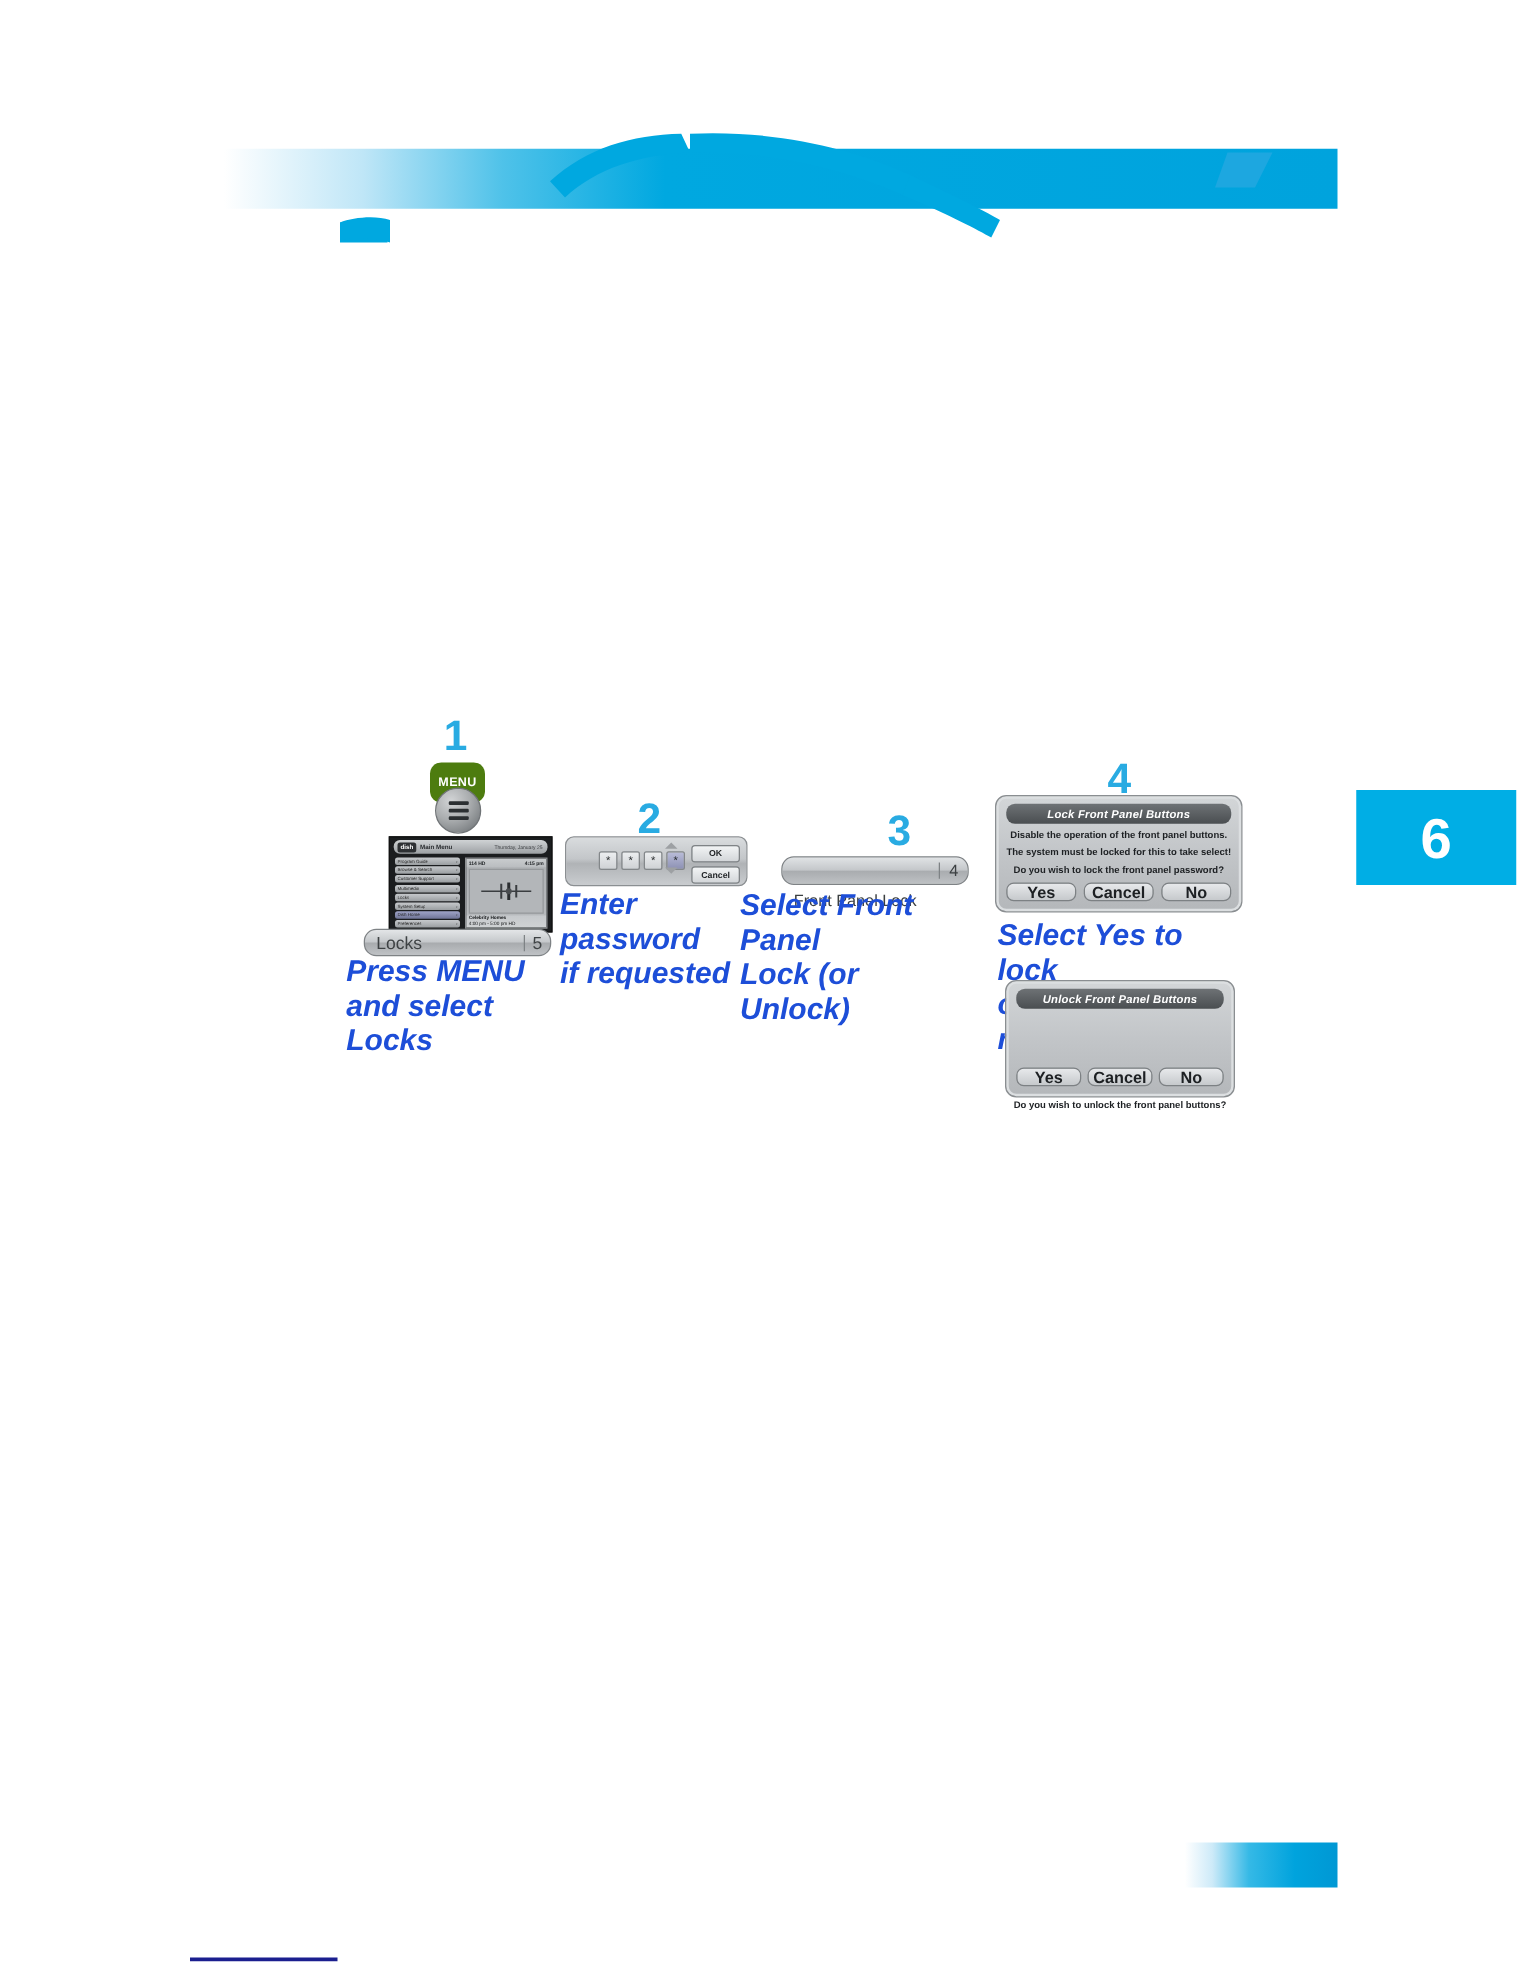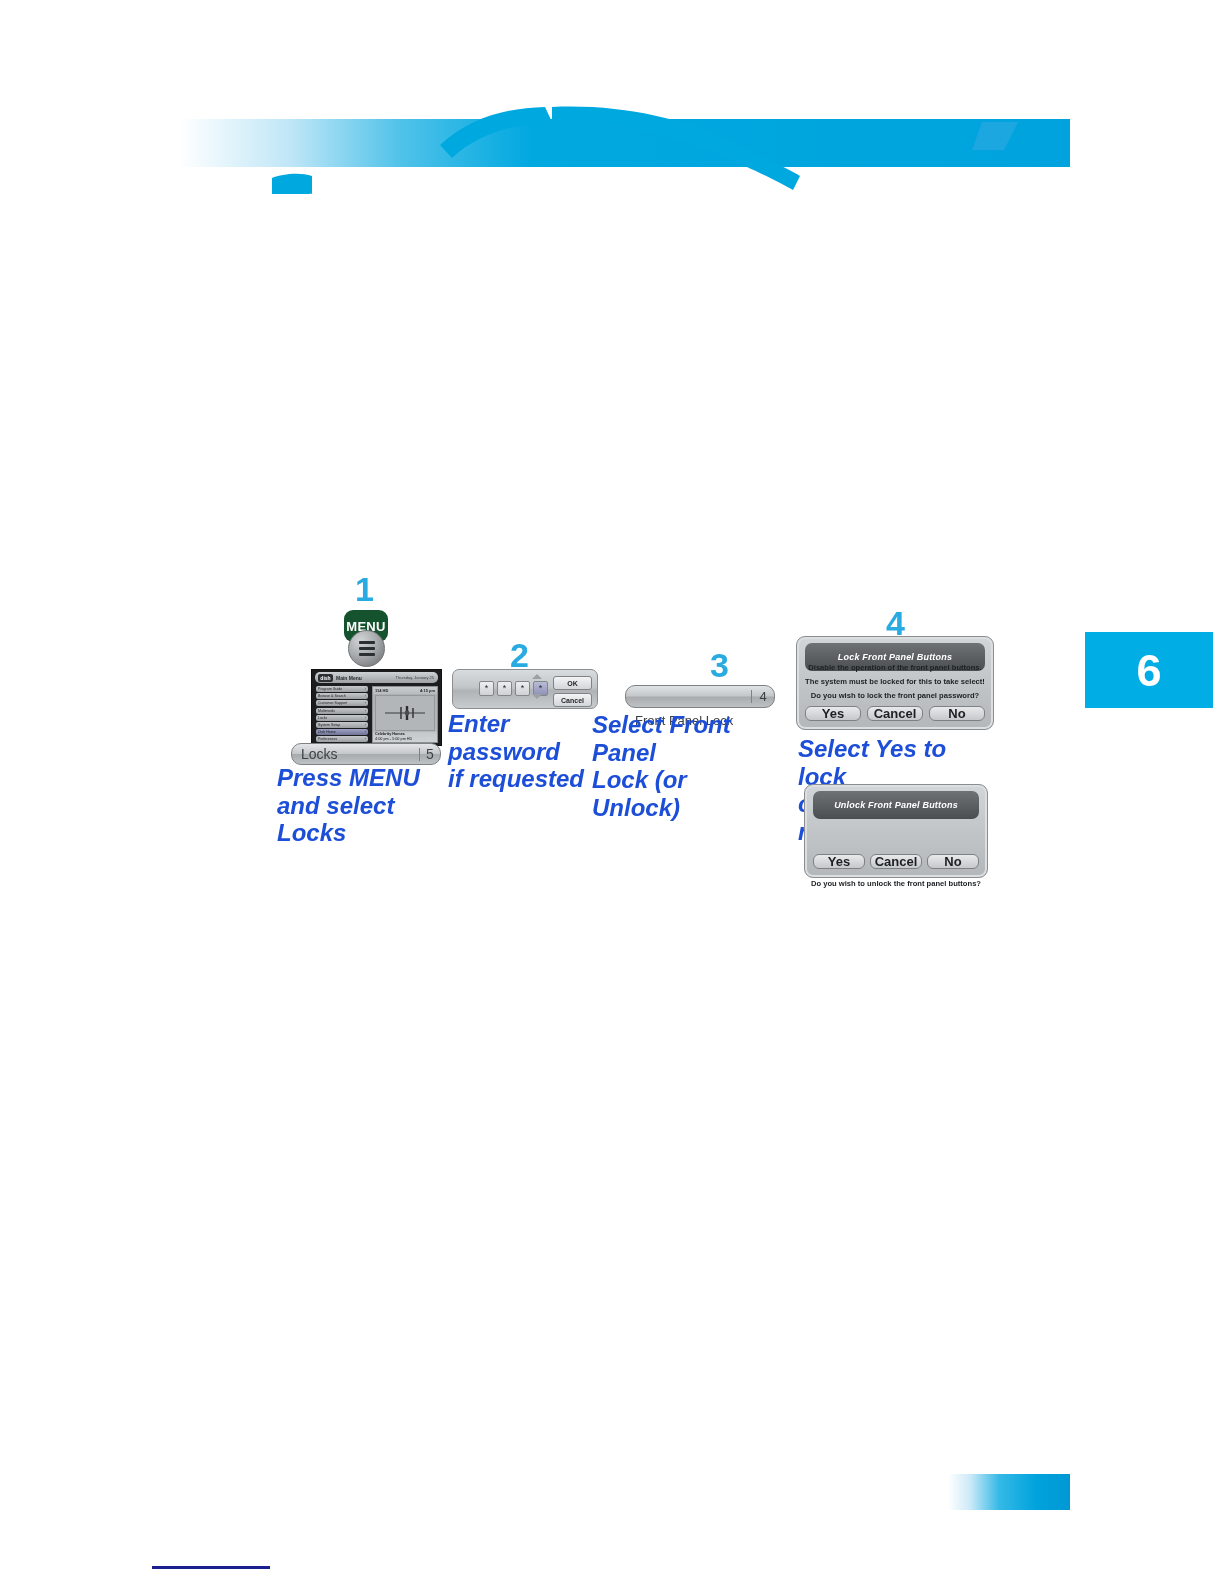--- a/index.html
+++ b/index.html
@@ -40,22 +40,22 @@
     font-size:34px;line-height:1;letter-spacing:-1px;
   }
   .s1{left:355px;top:572px;}
   .s2{left:510px;top:638px;}
   .s3{left:710px;top:648px;}
   .s4{left:886px;top:606px;}
 
   
   .menu-pill{
     position:absolute;left:344px;top:610px;width:44px;height:32px;
-    background:#14532d;border-radius:9px;
-    color:#ffffff;font-size:13px;font-weight:bold;
+    background:#4d7c0f;border-radius:9px;
+    color:#ffffff;font-size:10px;font-weight:bold;
     display:flex;align-items:center;justify-content:center;
     letter-spacing:.3px;
   }
   .menu-circle{
     position:absolute;left:348px;top:630px;width:35px;height:35px;
     border-radius:50%;
     background:radial-gradient(circle at 34% 28%,#d2d4d6 0%,#a9acae 45%,#808487 78%,#6c7073 100%);
     border:1px solid #6f7376;
     display:flex;flex-direction:column;align-items:center;justify-content:center;gap:3px;
   }
@@ -169,21 +169,21 @@
   
   .dlg{
     position:absolute;border-radius:9px;
     background:linear-gradient(to bottom,#d3d6d8 0%,#c2c5c8 50%,#b4b7ba 100%);
     border:1px solid #8a8e91;
     box-shadow:inset 0 0 0 2px #dcdfe1;
   }
   .dlg-lock{left:796px;top:636px;width:196px;height:92px;}
   .dlg-unlock{left:804px;top:784px;width:182px;height:92px;}
   .dlg-title{
-    position:absolute;left:8px;top:6px;right:8px;height:28px;border-radius:7px;
+    position:absolute;left:8px;top:6px;right:8px;height:16px;border-radius:7px;
     background:linear-gradient(to bottom,#6e7275,#4a4e51);
     color:#ffffff;font-size:9px;font-weight:bold;font-style:italic;
     display:flex;align-items:center;justify-content:center;
     letter-spacing:.2px;
   }
   .dlg-body{
     position:absolute;left:6px;right:6px;top:24px;
     font-size:7.6px;font-weight:bold;color:#1d2023;text-align:center;line-height:1.85;
   }
   .dlg-body.single{top:44px;margin-top:48px;}

